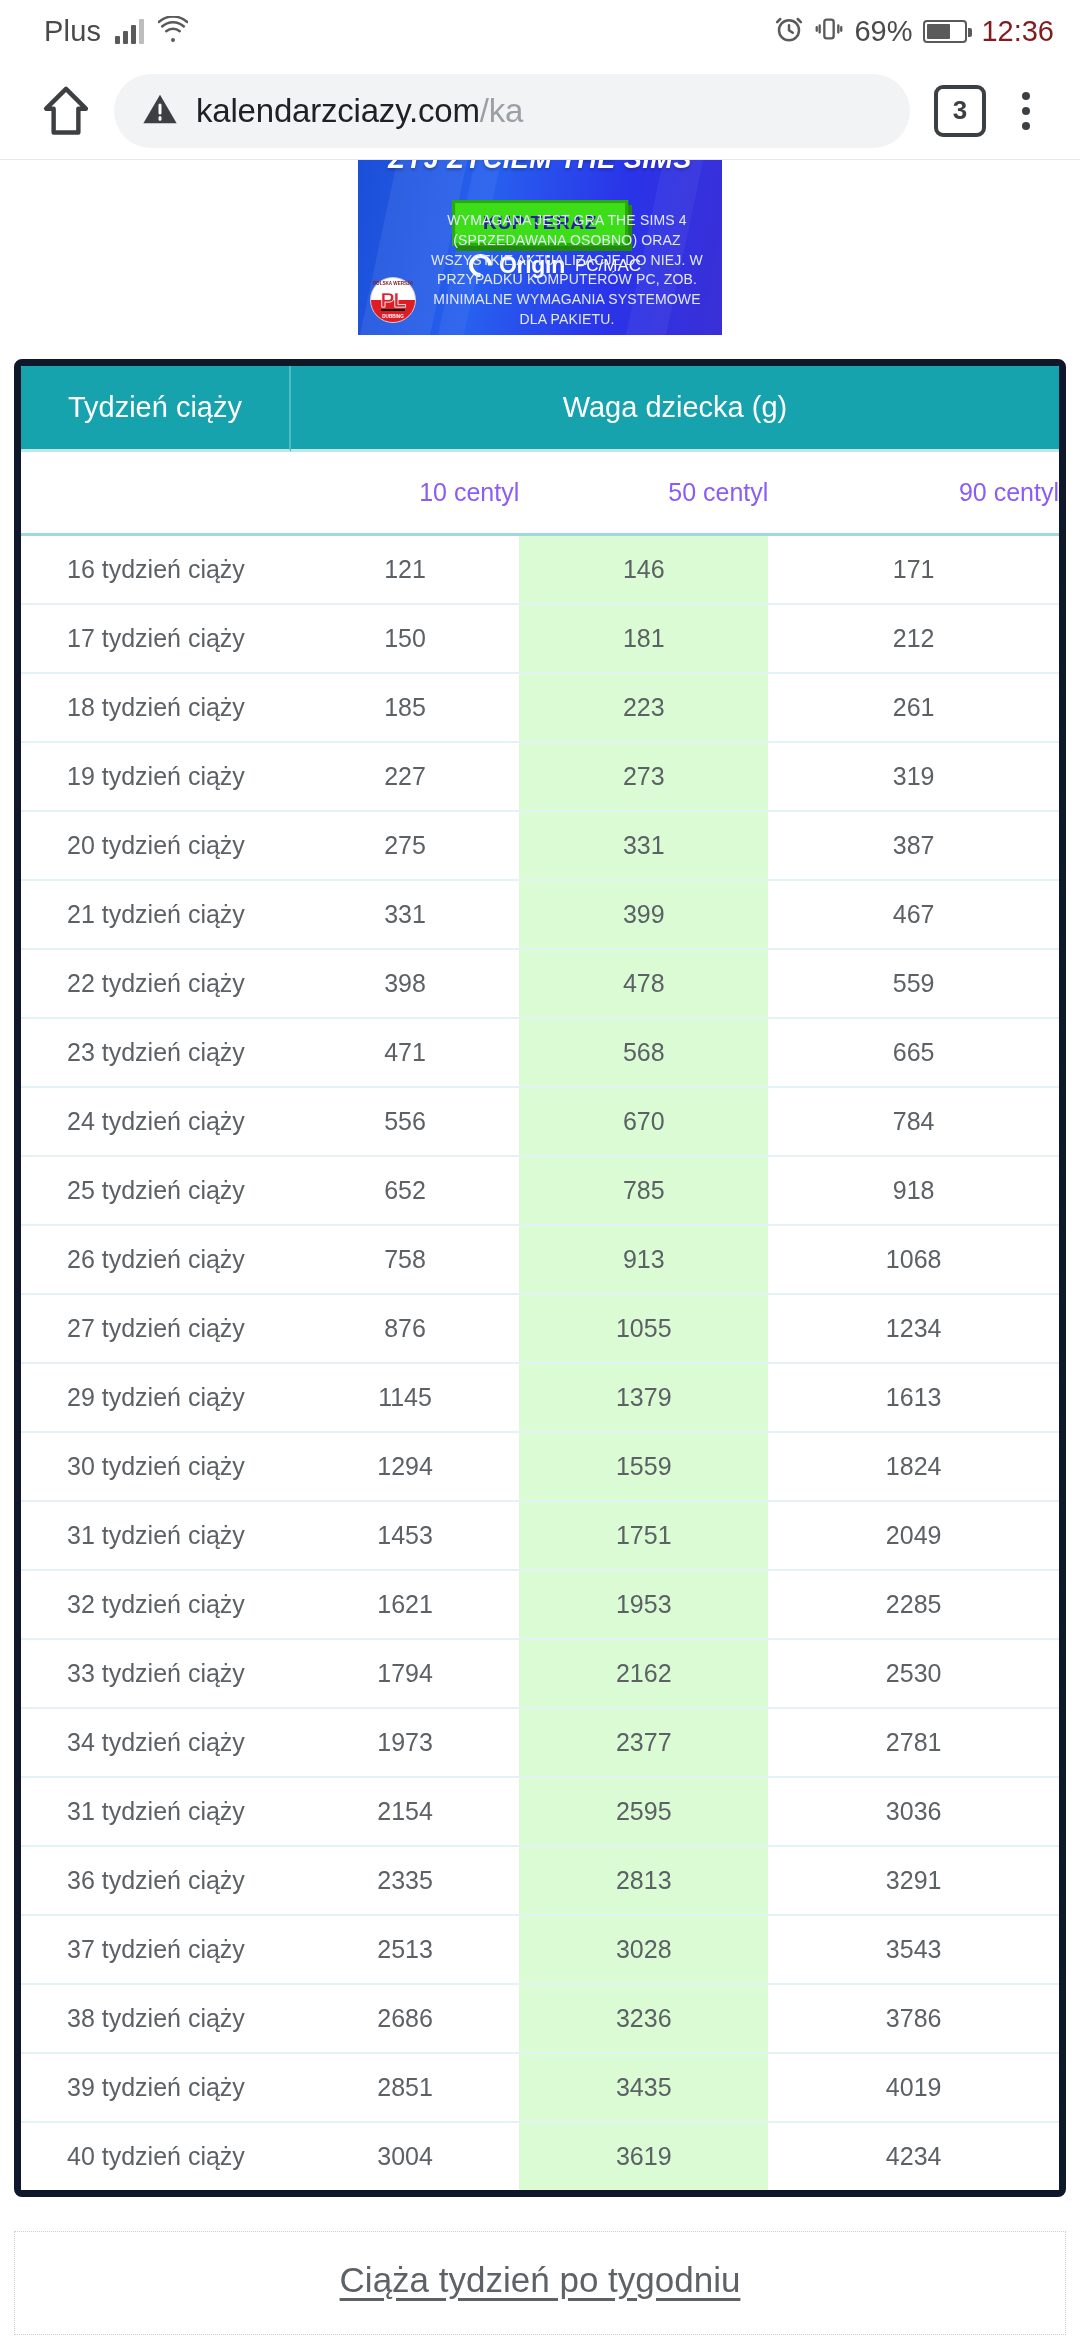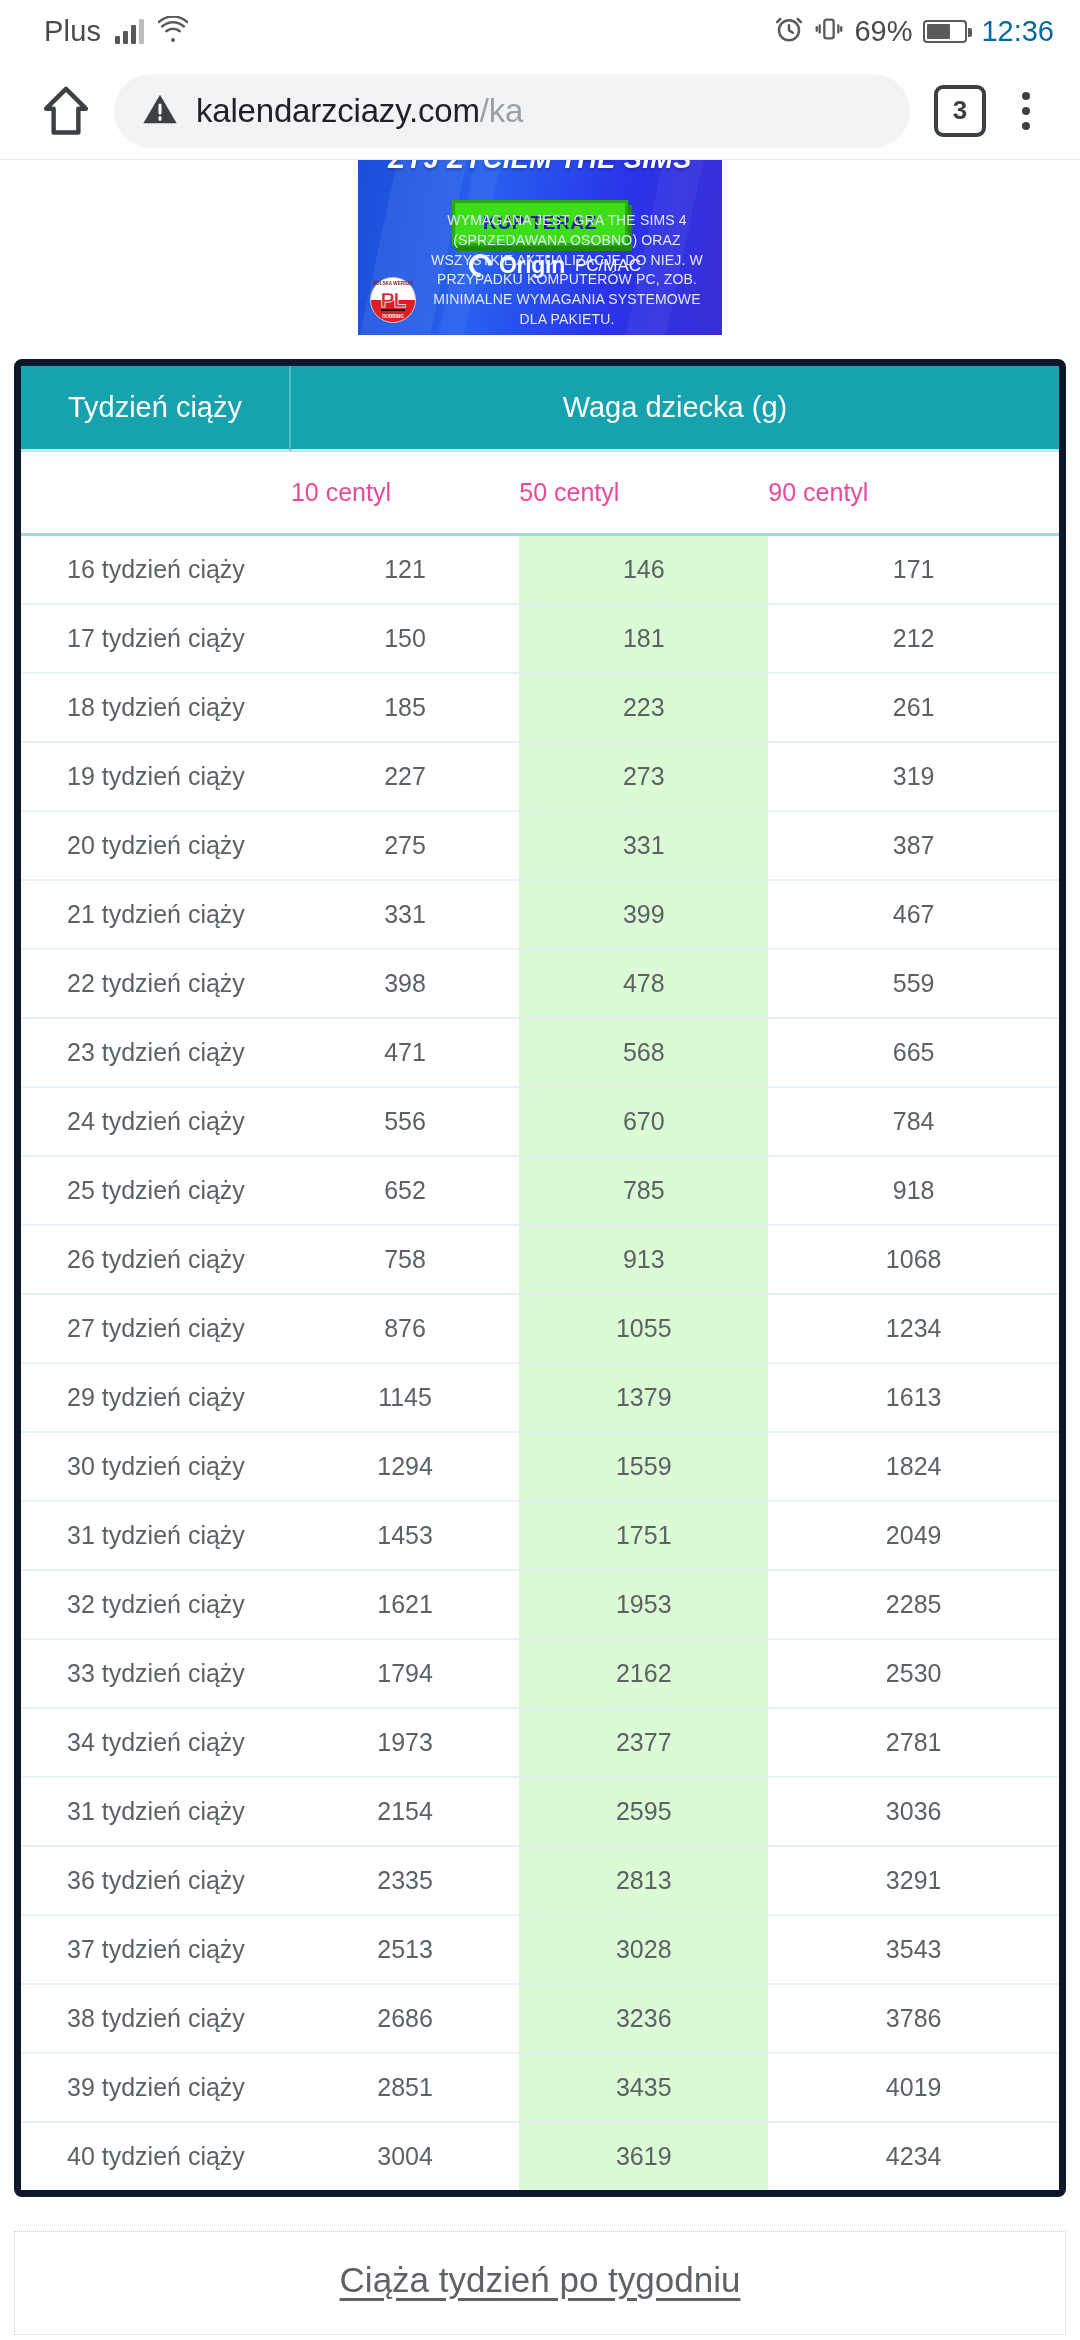--- a/index.html
+++ b/index.html
@@ -28,21 +28,21 @@
   }
   .signal-icon { display: flex; align-items: flex-end; gap: 3px; height: 26px; }
   .signal-icon i { display: block; width: 5px; background: #5a5a5a; border-radius: 1px; }
   .signal-icon i:nth-child(1) { height: 8px; }
   .signal-icon i:nth-child(2) { height: 13px; }
   .signal-icon i:nth-child(3) { height: 19px; }
   .signal-icon i:nth-child(4) { height: 25px; background: #bdbdbd; }
 
   .status-right { display: flex; align-items: center; gap: 11px; }
   .pct { font-size: 29px; color: #4a4a4a; }
-  .clock-time { font-size: 29px; color: #0369a1; margin-left: 3px; }
+  .clock-time { font-size: 29px; color: #7f1d1d; margin-left: 3px; }
   .battery {
     width: 44px; height: 23px;
     border: 2.5px solid #5a5a5a;
     border-radius: 4px;
     position: relative;
     display: flex; align-items: center;
     padding: 2px;
   }
   .battery::after {
     content: ""; position: absolute; right: -7px; top: 6px;
@@ -189,23 +189,23 @@
     font-weight: normal;
     font-size: 29px;
     padding: 25px 0;
     text-align: center;
     border-bottom: 3px solid #bfe7ea;
   }
   th.hweek { text-align: center; border-right: 2px solid #4fbcc4; }
   th.hsub {
     font-weight: normal;
     font-size: 25px;
-    color: #ec4899;
+    color: #8b5cf6;
     padding: 26px 0;
-    text-align: left;
+    text-align: right;
     background: #ffffff;
     border-bottom: 3px solid #9fd9de;
   }
   th.hsub.blank { border-bottom: 3px solid #9fd9de; }
   td {
     font-size: 25px;
     color: #5c6166;
     text-align: center;
     padding: 19px 0;
     border-bottom: 2px solid #e3f2f4;

